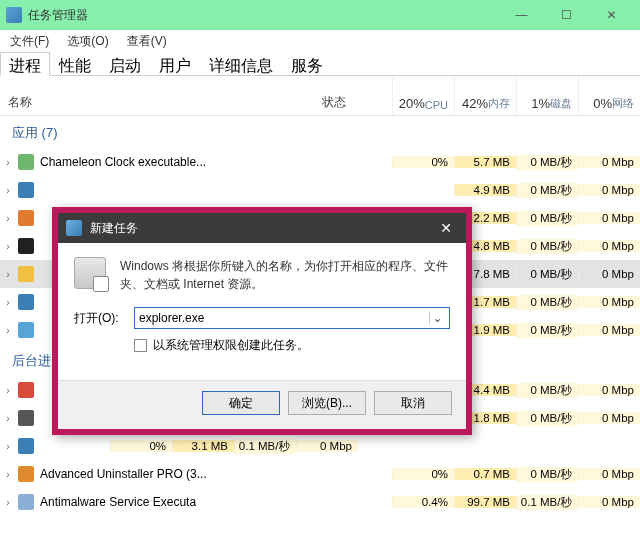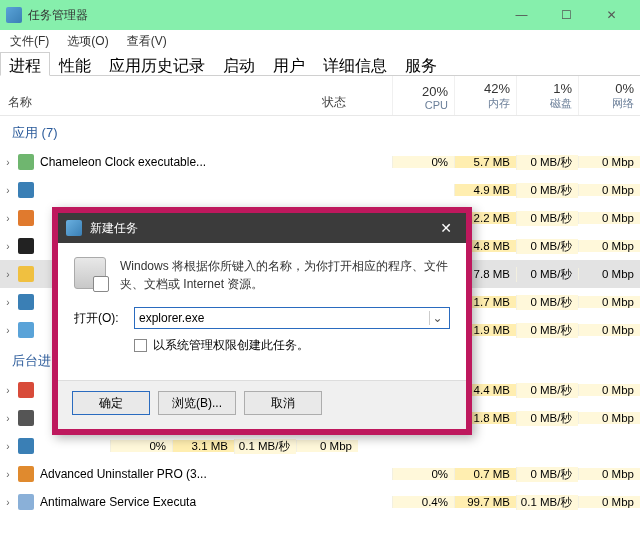--- a/index.html
+++ b/index.html
@@ -14,21 +14,21 @@
 .menubar { height: 22px; display: flex; align-items: center; padding: 0 6px; font-size: 12px; color: #333; gap: 10px; }
 .menubar span { padding: 2px 4px; cursor: default; }
 
 .tabbar { height: 24px; display: flex; border-bottom: 1px solid #d0d0d0; font-size: 16px; }
 .tabbar .tab { padding: 3px 8px; border: 1px solid transparent; cursor: pointer; }
 .tabbar .tab.active { border: 1px solid #d0d0d0; border-bottom: 1px solid #fff; background: #fff; margin-bottom: -1px; }
 
 .headers { display: flex; height: 40px; border-bottom: 1px solid #e8e8e8; font-size: 12px; color: #444; }
 .col-name { flex: 1; display: flex; align-items: flex-end; padding: 0 0 4px 8px; }
 .col-status { width: 70px; display: flex; align-items: flex-end; justify-content: flex-start; padding-bottom: 4px; }
-.col-metric { width: 62px; display: flex; flex-direction: column; align-items: flex-end; justify-content: flex-end; padding: 0 6px 4px 0; border-left: 1px solid #f0f0f0; }
+.col-metric { width: 62px; display: flex; flex-direction: row; align-items: flex-end; justify-content: flex-end; padding: 0 6px 4px 0; border-left: 1px solid #f0f0f0; }
 .col-metric .pct { font-size: 13px; color: #333; }
 .col-metric .lbl { font-size: 11px; color: #6b7f99; }
 
 .rows { font-size: 12px; }
 .group-hdr { padding: 8px 0 6px 12px; color: #2a5a9a; font-size: 13px; }
 .row { display: flex; height: 28px; align-items: center; }
 .row .expand { width: 16px; text-align: center; color: #666; font-size: 10px; }
 .row .ricon { width: 16px; height: 16px; margin: 0 6px 0 2px; border-radius: 2px; }
 .row .rname { flex: 1; white-space: nowrap; overflow: hidden; text-overflow: ellipsis; }
 .row .rstat { width: 70px; }
@@ -48,21 +48,21 @@
 .run-icon { width: 32px; height: 32px; flex-shrink: 0; background: linear-gradient(180deg,#e8e8e8,#c8c8c8); border: 1px solid #aaa; border-radius: 3px; position: relative; }
 .run-icon::after { content: ""; position: absolute; right: -4px; bottom: -4px; width: 14px; height: 14px; background: #fff; border: 1px solid #888; border-radius: 2px; }
 .dlg-text { flex: 1; line-height: 1.5; color: #333; }
 .dlg-row2 { display: flex; align-items: center; gap: 8px; margin-bottom: 8px; }
 .dlg-row2 .olabel { width: 52px; }
 .combo { flex: 1; height: 22px; border: 1px solid #2a6bbf; display: flex; align-items: center; padding: 0 4px; font-size: 12px; position: relative; }
 .combo .cval { flex: 1; }
 .combo .cdrop { width: 16px; text-align: center; color: #555; border-left: 1px solid #ccc; }
 .dlg-row3 { display: flex; align-items: center; gap: 6px; margin-left: 60px; margin-bottom: 16px; }
 .chk { width: 13px; height: 13px; border: 1px solid #888; }
-.dlg-btns { display: flex; justify-content: flex-start; gap: 8px; padding: 10px 14px 14px 14px; background: #f0f0f0; border-top: 1px solid #ddd; }
+.dlg-btns { display: flex; justify-content: flex-end; gap: 8px; padding: 10px 14px 14px 14px; background: #f0f0f0; border-top: 1px solid #ddd; }
 .btn { min-width: 78px; height: 24px; border: 1px solid #adadad; background: #e9e9e9; font-size: 12px; display: flex; align-items: center; justify-content: center; cursor: pointer; }
 .btn.default { border: 1px solid #2a6bbf; }
 </style>
 </head>
 <body>
 
 <div class="titlebar">
   <div class="app-icon"></div>
   <div class="title">任务管理器</div>
   <div class="wbtns">
@@ -74,21 +74,20 @@
 
 <div class="menubar">
   <span>文件(F)</span>
   <span>选项(O)</span>
   <span>查看(V)</span>
 </div>
 
 <div class="tabbar">
   <div class="tab active">进程</div>
   <div class="tab">性能</div>
-  <div class="tab">应用历史记录</div>
   <div class="tab">启动</div>
   <div class="tab">用户</div>
   <div class="tab">详细信息</div>
   <div class="tab">服务</div>
 </div>
 
 <div class="headers">
   <div class="col-name">名称</div>
   <div class="col-status">状态</div>
   <div class="col-metric">

